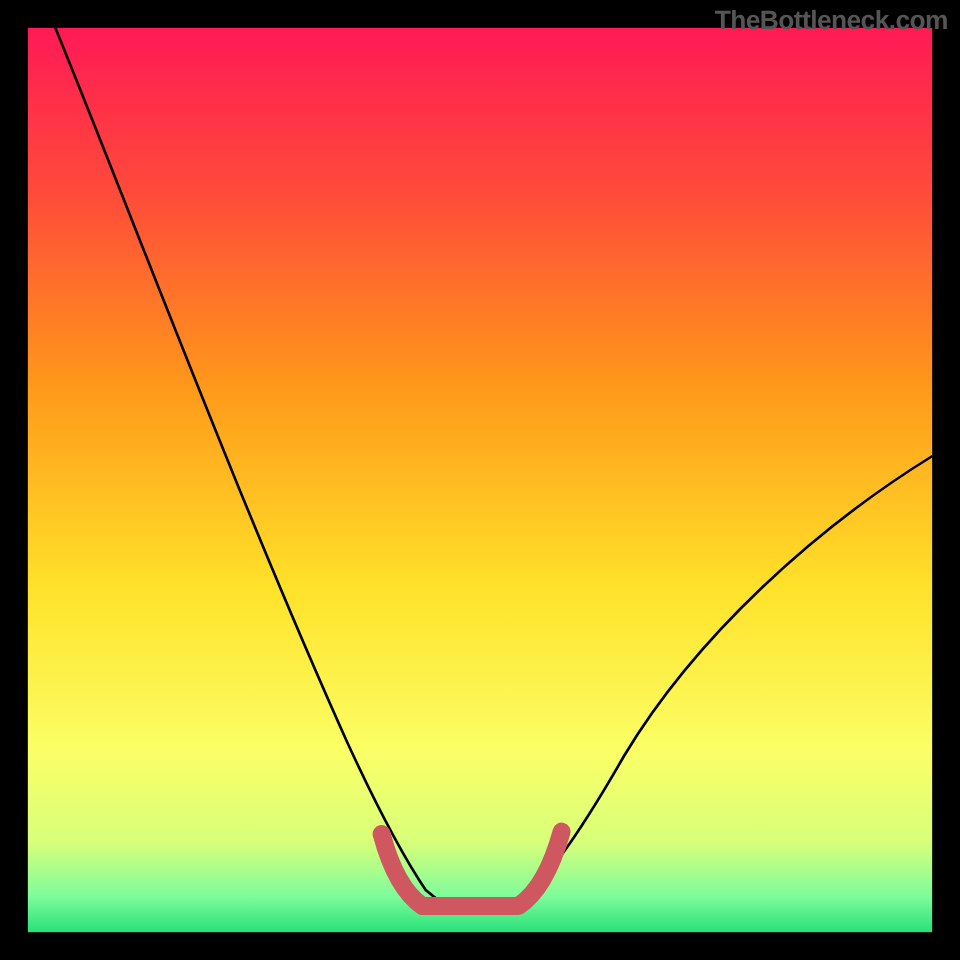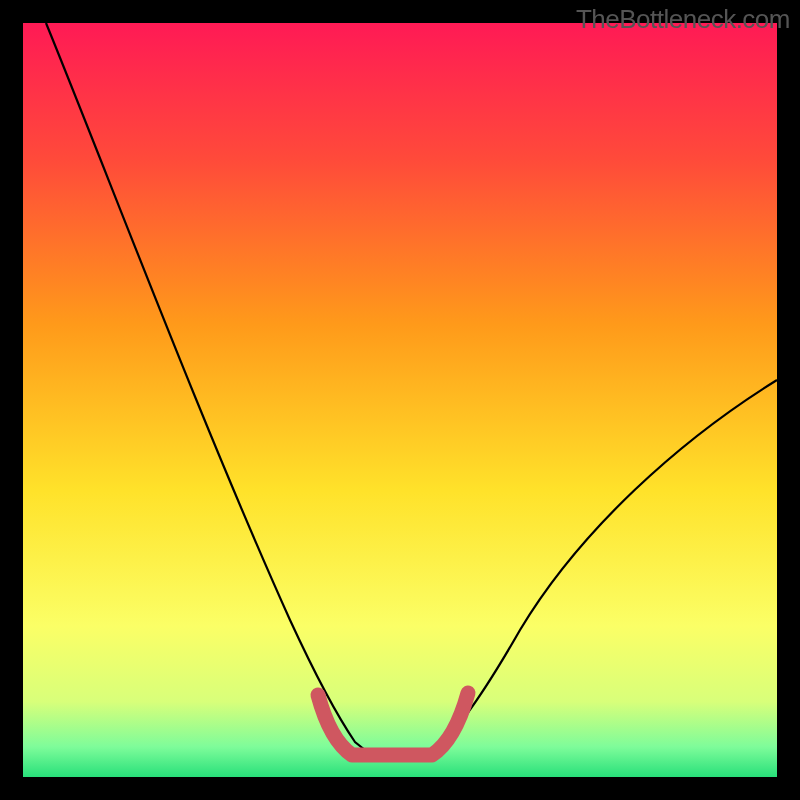--- a/index.html
+++ b/index.html
@@ -16,22 +16,22 @@
     top: 0;
     left: 0;
     width: 800px;
     height: 800px;
   }
   .watermark {
     position: absolute;
     top: 4px;
     right: 10px;
     color: #555;
-    font-size: 26px;
-    font-weight: 400;
+    font-size: 22px;
+    font-weight: 700;
     letter-spacing: -0.5px;
   }
 </style>
 </head>
 <body>
 
 <svg class="canvas" viewBox="0 0 800 800" preserveAspectRatio="none">
   <defs>
     <linearGradient id="bg-grad" x1="0" y1="0" x2="0" y2="1">
       <stop offset="0%" stop-color="#ff1a55"></stop>

